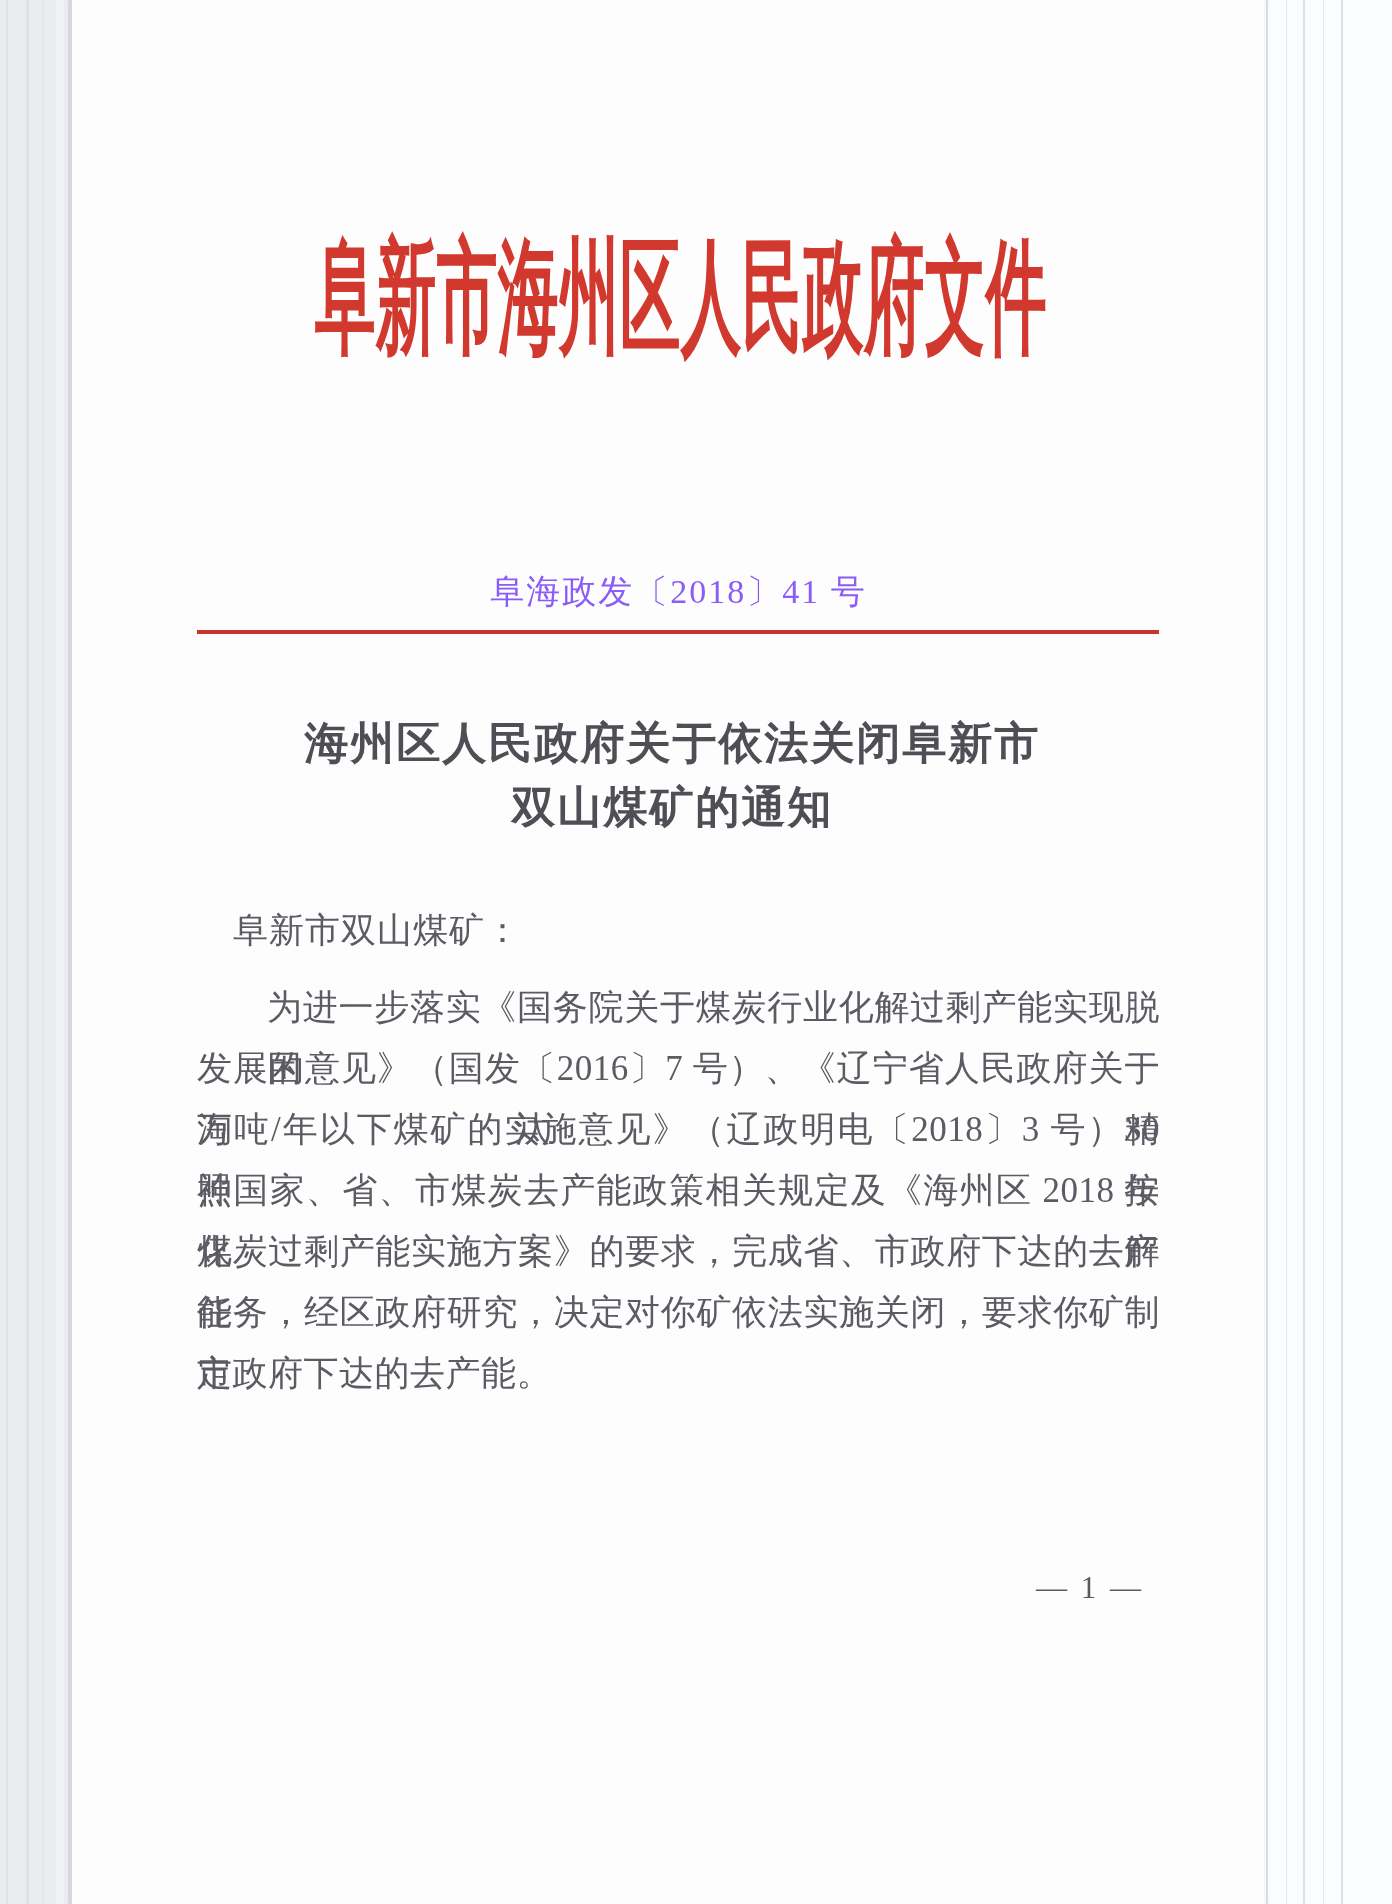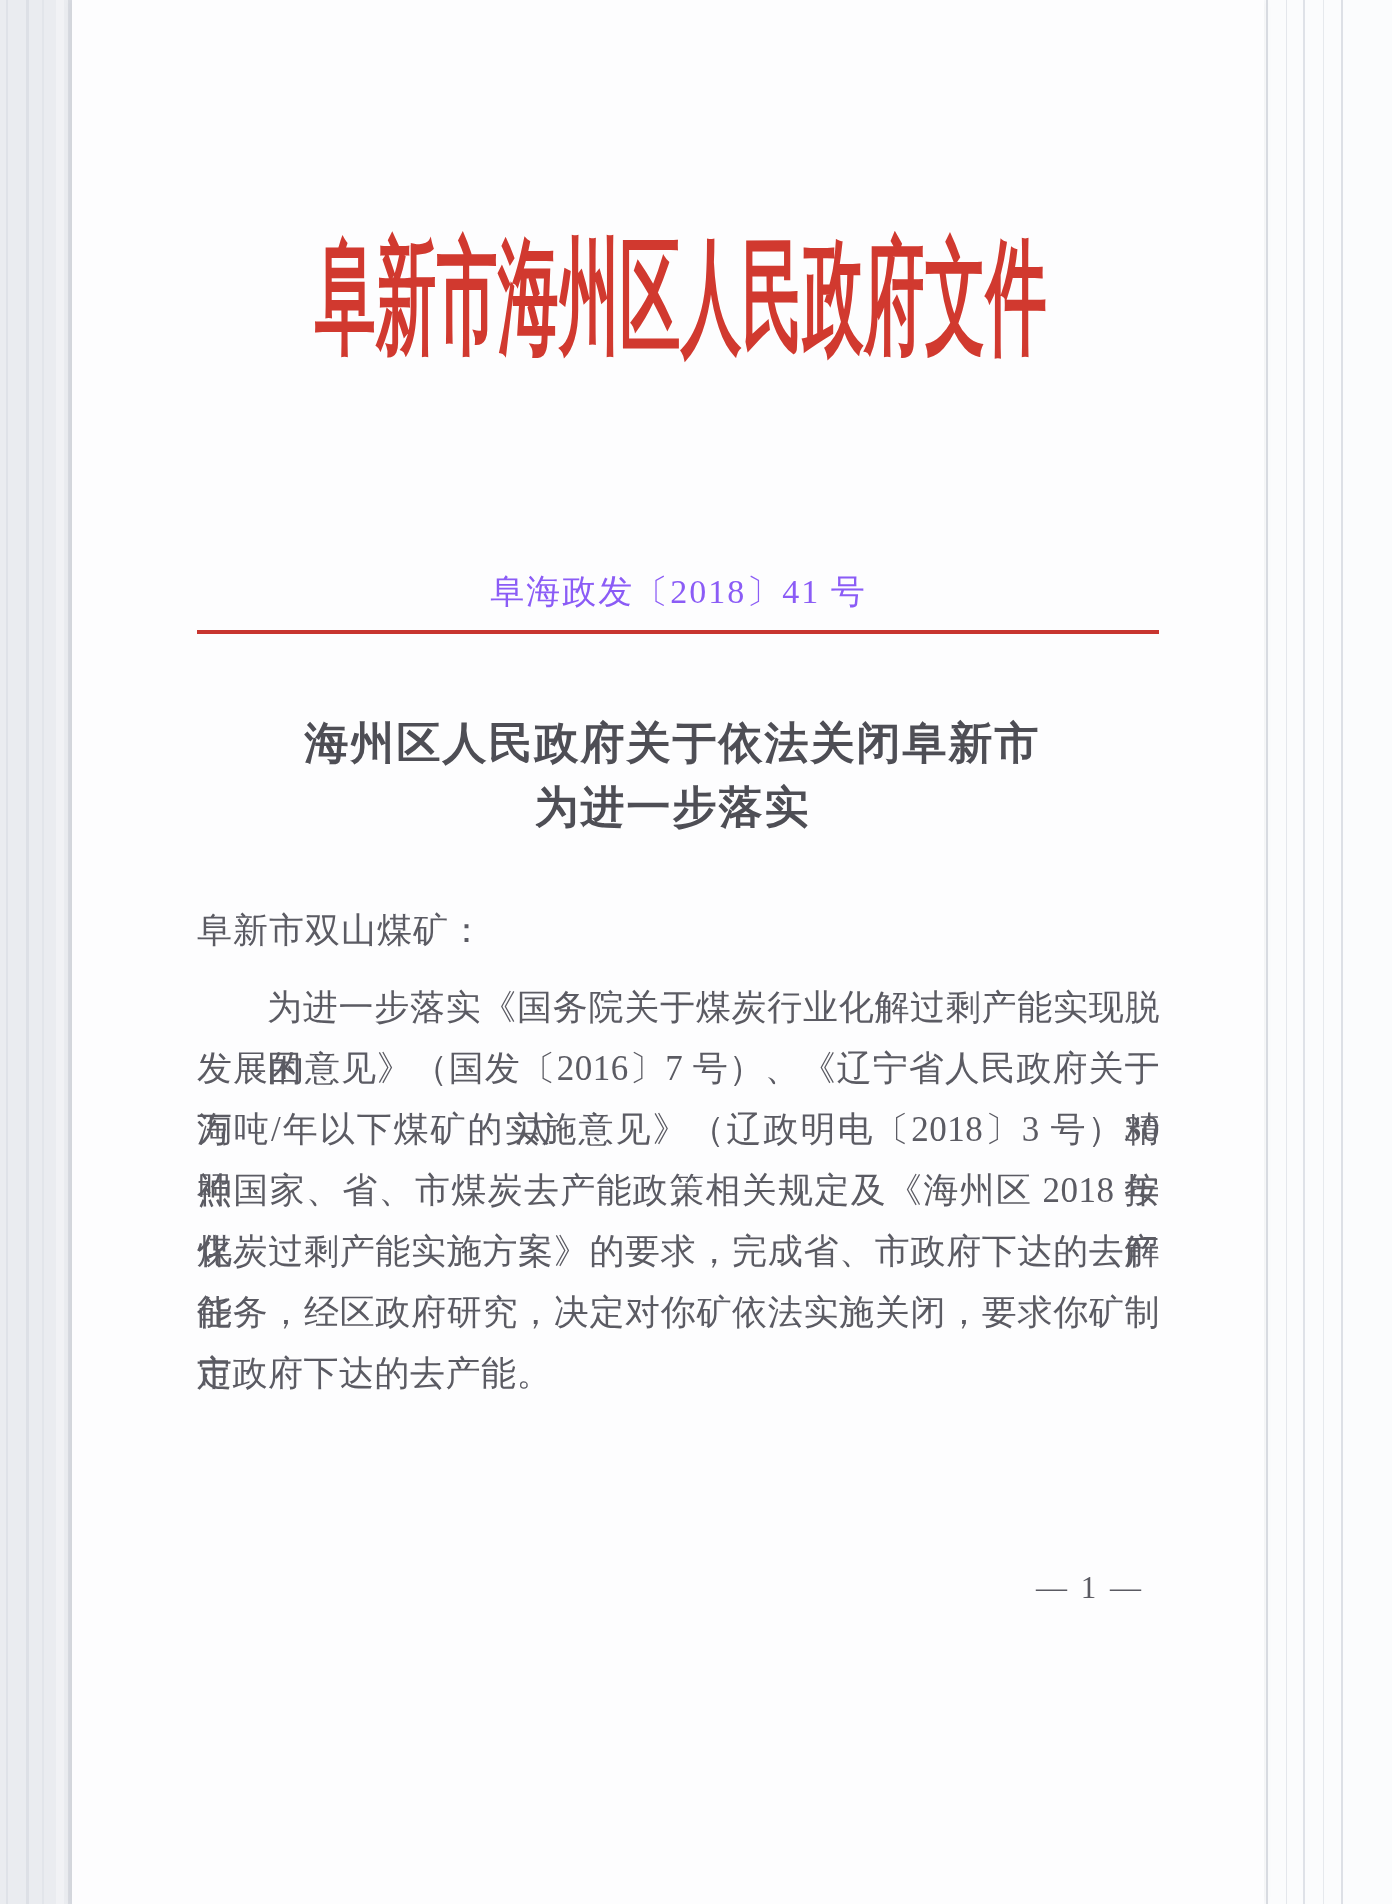--- a/index.html
+++ b/index.html
@@ -102,20 +102,21 @@
     position: absolute;
     top: 901px; left: 125px;
     width: 963px;
     font-size: 35px;
     color: #5b5b63;
   }
   .salutation {
     line-height: 60px;
     height: 76px;
     letter-spacing: 1px;
+    margin-left: 36px;
   }
   .bline {
     line-height: 61px;
     height: 61px;
     white-space: nowrap;
     letter-spacing: 0.5px;
   }
   .just {
     white-space: normal;
     text-align: justify;
@@ -151,21 +152,21 @@
   <div class="page">
 
     <div class="org-header">阜新市海州区人民政府文件</div>
 
     <div class="doc-number">阜海政发〔2018〕41 号</div>
 
     <div class="red-rule"></div>
 
     <div class="doc-title">
       <div>海州区人民政府关于依法关闭阜新市</div>
-      <div>为进一步落实</div>
+      <div>双山煤矿的通知</div>
     </div>
 
     <div class="body-block">
       <div class="salutation">阜新市双山煤矿：</div>
       <div class="bline just indent">为进一步落实《国务院关于煤炭行业化解过剩产能实现脱困</div>
       <div class="bline just">发展的意见》（国发〔2016〕7 号）、《辽宁省人民政府关于淘汰 30</div>
       <div class="bline just">万吨/年以下煤矿的实施意见》（辽政明电〔2018〕3 号）精神，按</div>
       <div class="bline just">照国家、省、市煤炭去产能政策相关规定及《海州区 2018 年化解</div>
       <div class="bline just">煤炭过剩产能实施方案》的要求，完成省、市政府下达的去产能</div>
       <div class="bline just">任务，经区政府研究，决定对你矿依法实施关闭，要求你矿制定</div>

